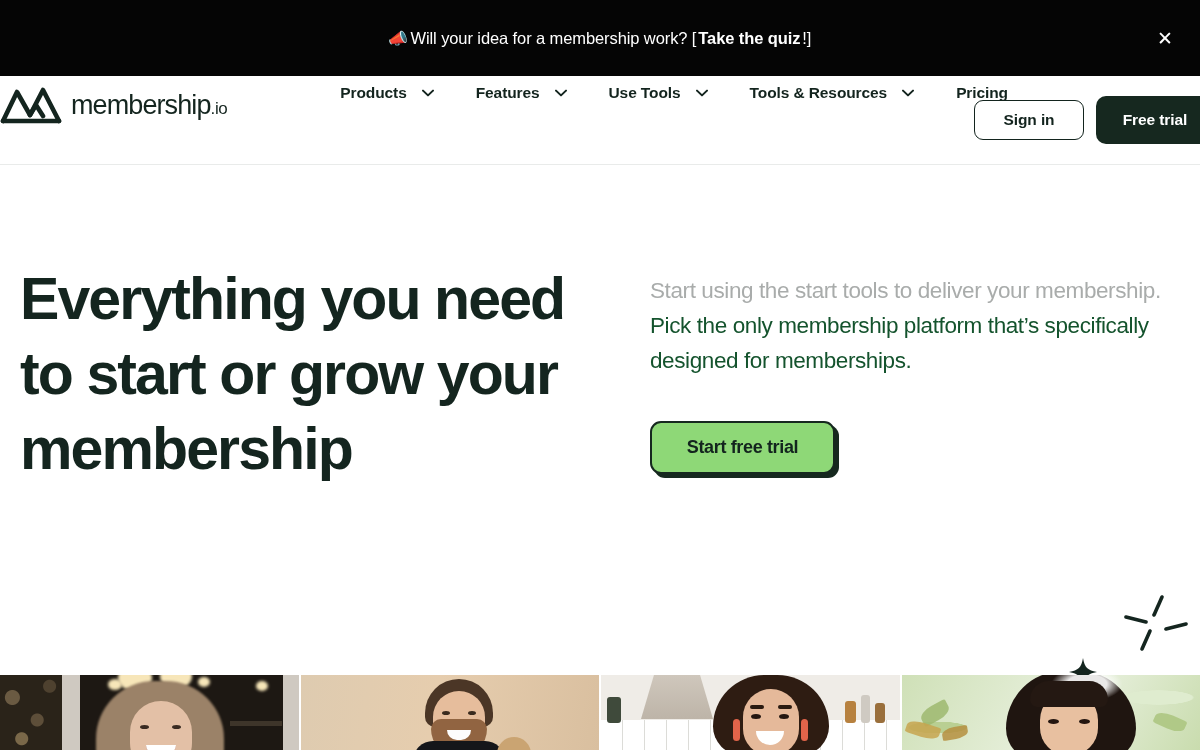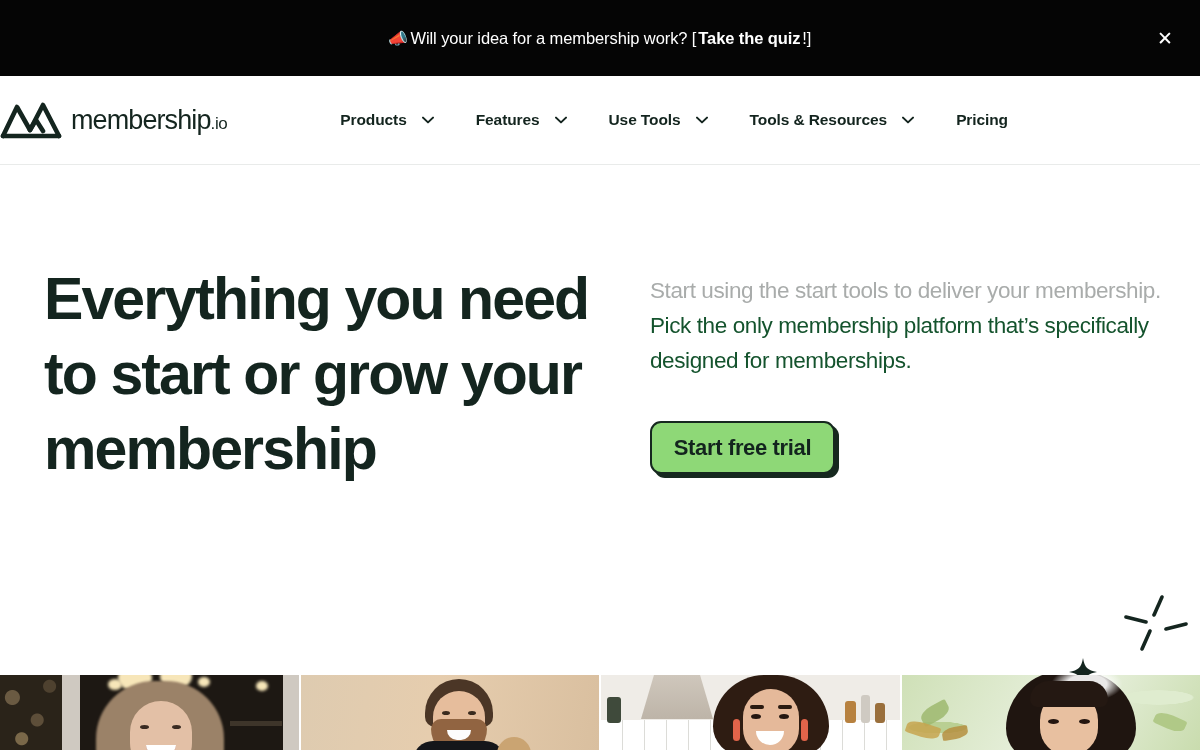--- a/index.html
+++ b/index.html
@@ -46,22 +46,22 @@
     cursor:pointer;
     font-family:"Liberation Sans", sans-serif;
   }
 
   
   .nav {
     height:89px;
     background:#ffffff;
     border-bottom:1px solid #e9ebea;
     display:flex;
-    align-items:center;
-    padding:0 0 0 0;
+    align-items:flex-start;
+    padding:8px 0 0 0;
     position:relative;
   }
   .brand {
     display:flex;
     align-items:center;
     gap:9px;
     margin-left:-2px;
     padding-left:2px;
     text-decoration:none;
     color:#13241e;
@@ -142,21 +142,20 @@
     padding:0 20px;
     gap:52px;
   }
   .hero-left { width:578px; flex:none; }
   .hero-title {
     font-size:59px;
     line-height:75px;
     font-weight:700;
     letter-spacing:-1.9px;
     color:#14251f;
-    margin-left:24px;
   }
   .hero-right { flex:1; padding-top:11px; max-width:560px; }
   .hero-sub {
     font-size:22.5px;
     line-height:35px;
     letter-spacing:-0.4px;
     color:#15251f;
   }
   .hero-sub .muted { color:#a9acab; }
   .hero-sub .strong { color:#14532d; }
@@ -164,21 +163,21 @@
   .cta-wrap { margin-top:43px; position:relative; width:185px; }
   .btn-cta {
     display:block;
     width:185px;
     height:53px;
     background:#8ed877;
     border:2px solid #16281f;
     border-radius:11px;
     box-shadow:4px 4px 0 0 #16281f;
     color:#13241e;
-    font-size:22px;
+    font-size:18px;
     font-weight:700;
     letter-spacing:-0.35px;
     cursor:pointer;
     font-family:"Liberation Sans", sans-serif;
   }
 
   .sparkle-burst { position:absolute; left:1124px; top:428px; width:66px; height:62px; }
   .sparkle-star  { position:absolute; left:1068px; top:492px; width:30px; height:30px; }
 
   
@@ -324,20 +323,24 @@
       <span>Tools &amp; Resources</span>
       <svg class="chev" viewBox="0 0 12 8">
         <path d="M1 1.6 L6 6.4 L11 1.6" fill="none" stroke="#13241e" stroke-width="2" stroke-linecap="round" stroke-linejoin="round"></path>
       </svg>
     </a>
     <a class="nav-item" href="#">
       <span>Pricing</span>
     </a>
   </div>
 
+  <div class="nav-actions">
+    <button class="btn-signin">Sign in</button>
+    <button class="btn-freetrial">Free trial</button>
+  </div>
 </div>
 
 <div class="hero">
   <div class="hero-inner">
     <div class="hero-left">
       <h1 class="hero-title">Everything you need to start or grow your membership</h1>
     </div>
     <div class="hero-right">
       <p class="hero-sub">
         <span class="muted">Start using the start tools to deliver your membership.</span>

